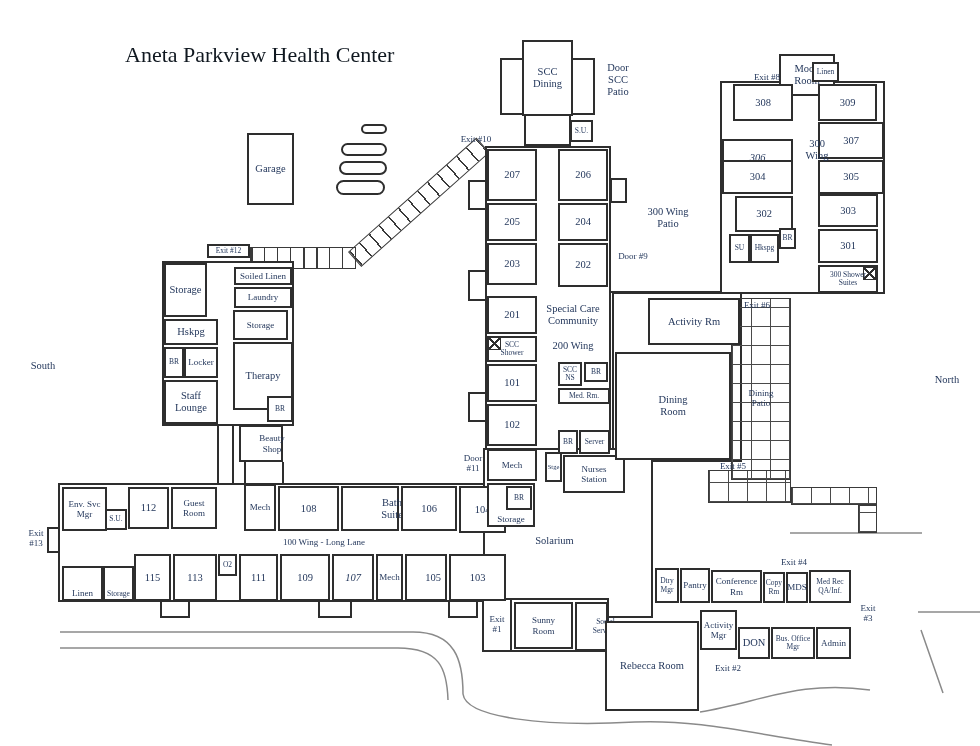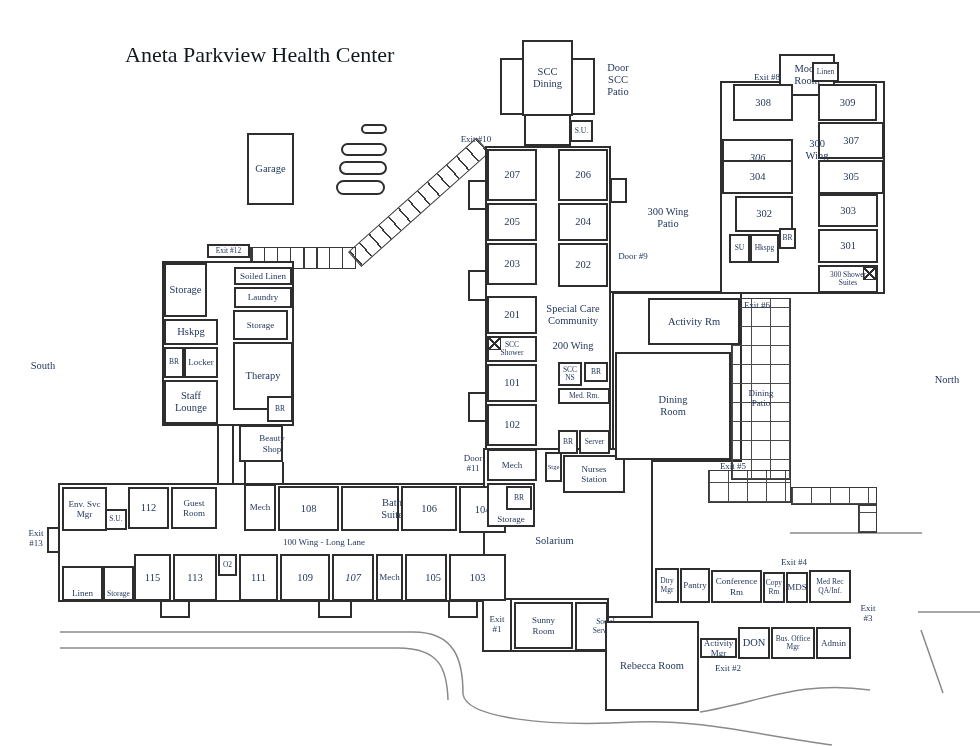--- a/index.html
+++ b/index.html
@@ -204,21 +204,21 @@
   <div class="r s" style="left:711px;top:570px;width:51px;height:33px;">Conference
 Rm</div>
   <div class="r xs" style="left:763px;top:572px;width:22px;height:31px;">Copy
 Rm</div>
   <div class="r s" style="left:786px;top:572px;width:22px;height:31px;">MDS</div>
   <div class="r xs" style="left:809px;top:570px;width:42px;height:33px;">Med Rec
 QA/Inf.</div>
   <div class="t s" style="left:773px;top:557px;width:42px;">Exit #4</div>
   <div class="t s" style="left:855px;top:603px;width:26px;">Exit
 #3</div>
-  <div class="r s" style="left:700px;top:638px;width:37px;height:20px;">Activity
+  <div class="r s" style="left:700px;top:610px;width:37px;height:40px;">Activity
 Mgr</div>
   <div class="r" style="left:738px;top:627px;width:32px;height:32px;">DON</div>
   <div class="r xs" style="left:771px;top:627px;width:44px;height:32px;">Bus. Office
 Mgr</div>
   <div class="r s" style="left:816px;top:627px;width:35px;height:32px;">Admin</div>
   <div class="t s" style="left:706px;top:663px;width:44px;">Exit #2</div>
 
 </div>
 
 </body></html>

